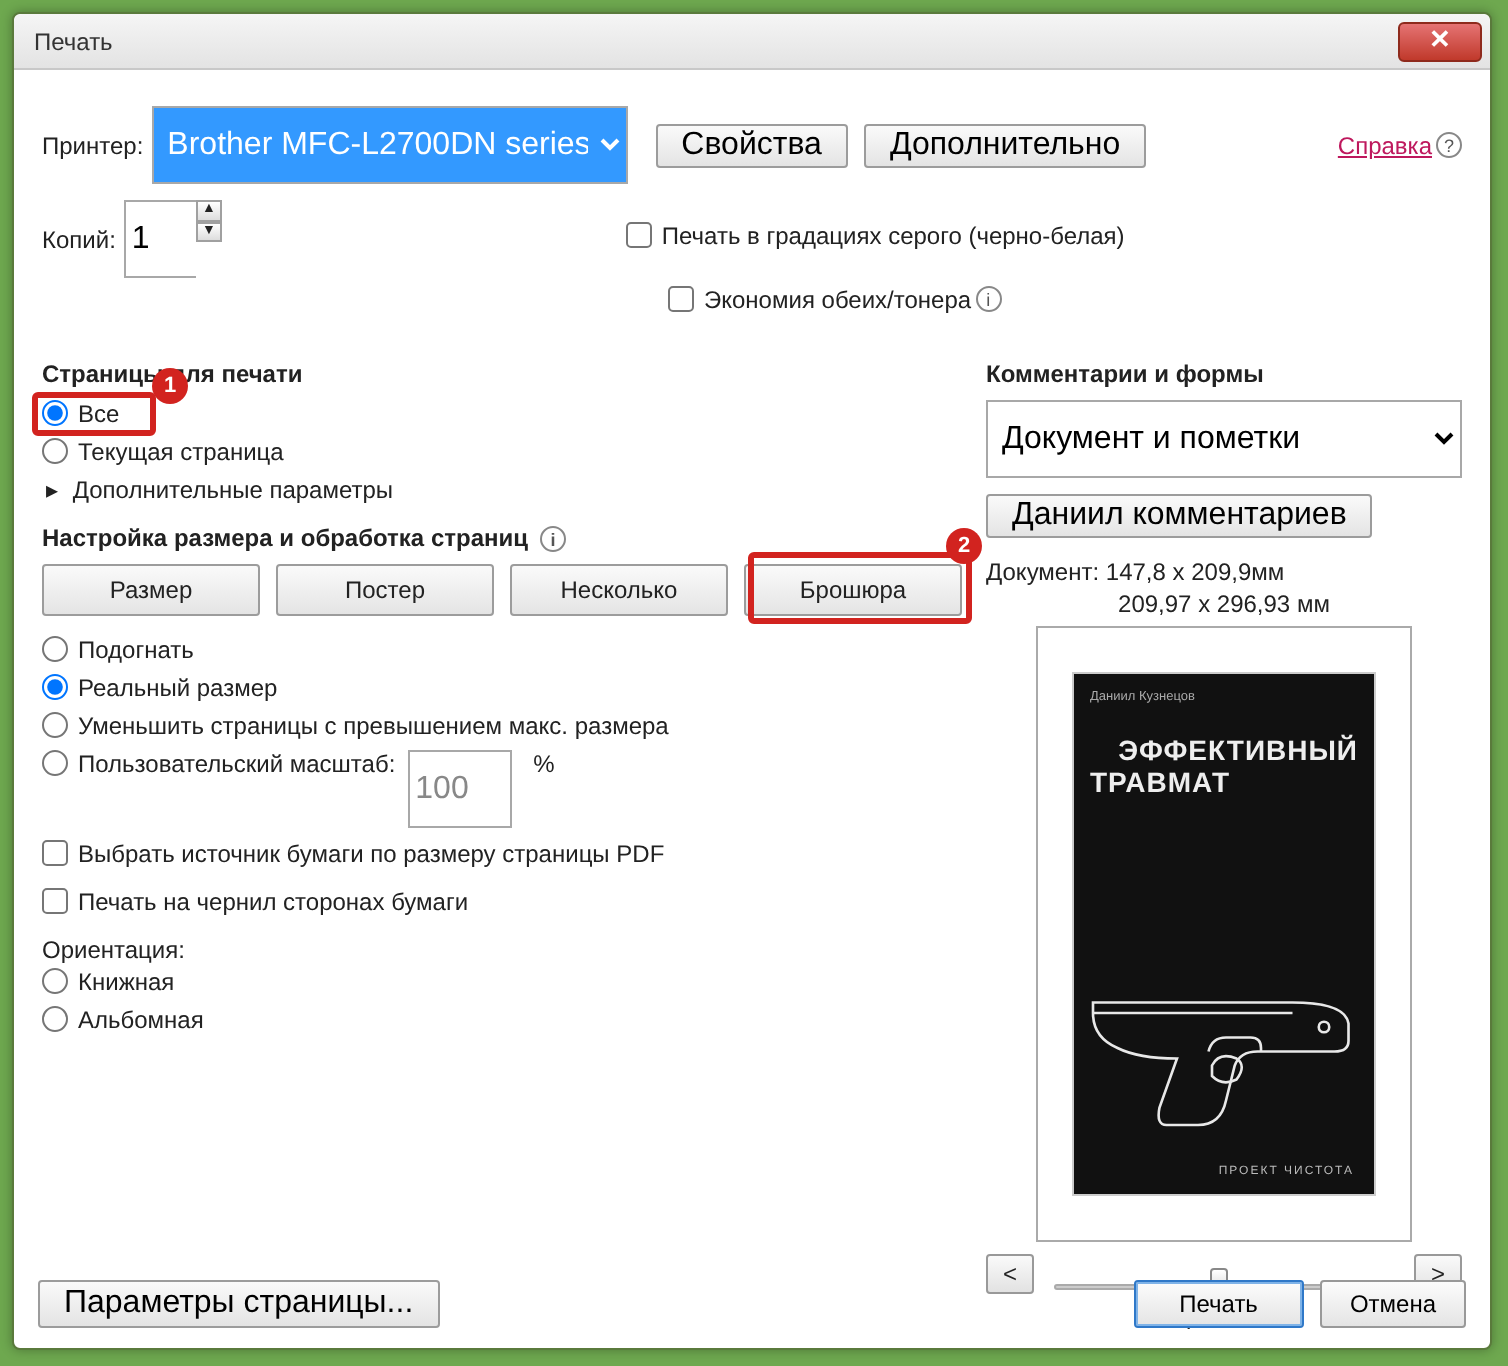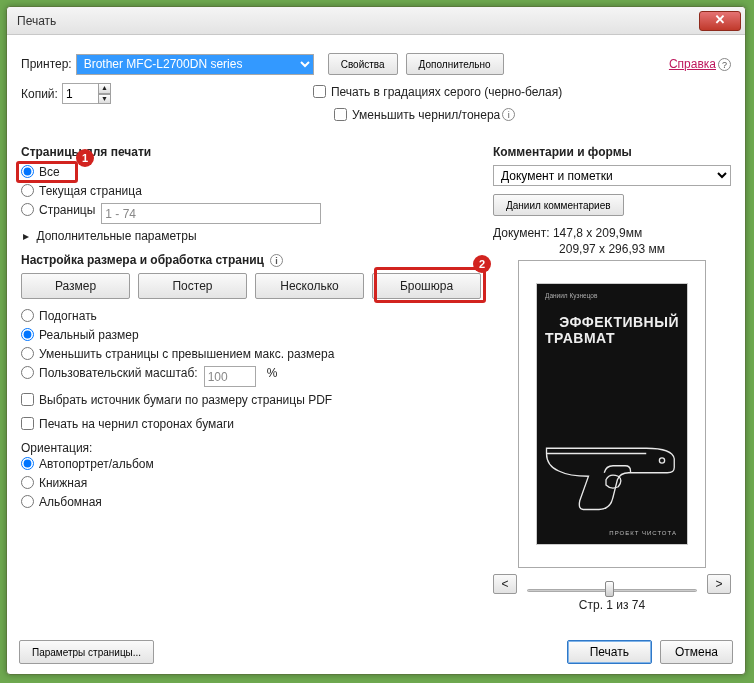--- a/index.html
+++ b/index.html
@@ -47,38 +47,38 @@
     line-height: 16px;
     font-size: 13px;
     cursor: pointer;
   }
   .dialog-body {
     padding: 18px 14px 10px 14px;
   }
   .row { display:flex; align-items:center; margin-bottom:8px; }
   .label { margin-right: 4px; }
   select, input[type=text] {
-    font-size: 12px;
+    font-size: 16px;
     border: 1px solid #a8a8a8;
     background:#fff;
-    height: 21px;
+    height: 39px;
     padding: 1px 3px;
   }
   .printer-select {
     width: 238px;
     color:#fff;
     background:#3399ff;
   }
   .btn {
     background: linear-gradient(#fafafa,#e4e4e4);
     border:1px solid #9c9c9c;
     border-radius:2px;
     height:22px;
     padding: 0 12px;
-    font-size:10px;
+    font-size:16px;
     cursor:pointer;
   }
   .help-link { color:#be185d; text-decoration:underline; font-size:12px; cursor:pointer; }
   .help-icon {
     display:inline-block;
     width:13px; height:13px;
     border:1px solid #888;
     border-radius:50%;
     font-size:9px;
     line-height:12px;
@@ -237,21 +237,21 @@
       <span style="width:202px"></span>
       <label class="check-row">
         <input type="checkbox" style="">
         <span>Печать в градациях серого (черно-белая)</span>
       </label>
     </div>
     <div class="row" style="margin-top:-6px;">
       <span style="width:313px"></span>
       <label class="check-row">
         <input type="checkbox" style="">
-        <span>Уменьшить чернил/тонера</span>
+        <span>Экономия обеих/тонера</span>
         <span class="help-icon">i</span>
       </label>
     </div>
 
     <div class="columns">
 
       <div class="left-col" style="position:relative;">
         <div class="section-title">Страницы для печати</div>
 
         <div style="position:relative;">
@@ -260,26 +260,20 @@
             <span>Все</span>
           </label>
           <div class="highlight-box" style="left:-5px; top:-4px; width:62px; height:22px;"></div>
           <div class="callout-num" style="left:55px; top:-16px;">1</div>
         </div>
 
         <label class="radio-row">
           <input type="radio" name="pr" style="">
           <span>Текущая страница</span>
         </label>
-        <label class="radio-row">
-          <input type="radio" name="pr" style="">
-          <span>Страницы</span>
-          <span style="width:6px"></span>
-          <input type="text" class="disabled-input" style="width: 220px;" value="1 - 74">
-        </label>
         <div class="triangle-right" style="margin:4px 0 2px 2px; cursor:pointer;">
           <span>Дополнительные параметры</span>
         </div>
 
         <div class="section-title">
           <span>Настройка размера и обработка страниц</span>
           <span class="help-icon" style="margin-left:6px;">i</span>
         </div>
 
         <div class="mode-btns" style="position:relative;">
@@ -315,24 +309,20 @@
           <input type="checkbox" style="">
           <span>Выбрать источник бумаги по размеру страницы PDF</span>
         </label>
 
         <label class="check-row" style="margin-top:10px;">
           <input type="checkbox" style="">
           <span>Печать на чернил сторонах бумаги</span>
         </label>
 
         <div style="margin-top:10px;">Ориентация:</div>
-        <label class="radio-row">
-          <input type="radio" name="or" checked="" style="">
-          <span>Автопортрет/альбом</span>
-        </label>
         <label class="radio-row">
           <input type="radio" name="or" style="">
           <span>Книжная</span>
         </label>
         <label class="radio-row">
           <input type="radio" name="or" style="">
           <span>Альбомная</span>
         </label>
       </div>
 

